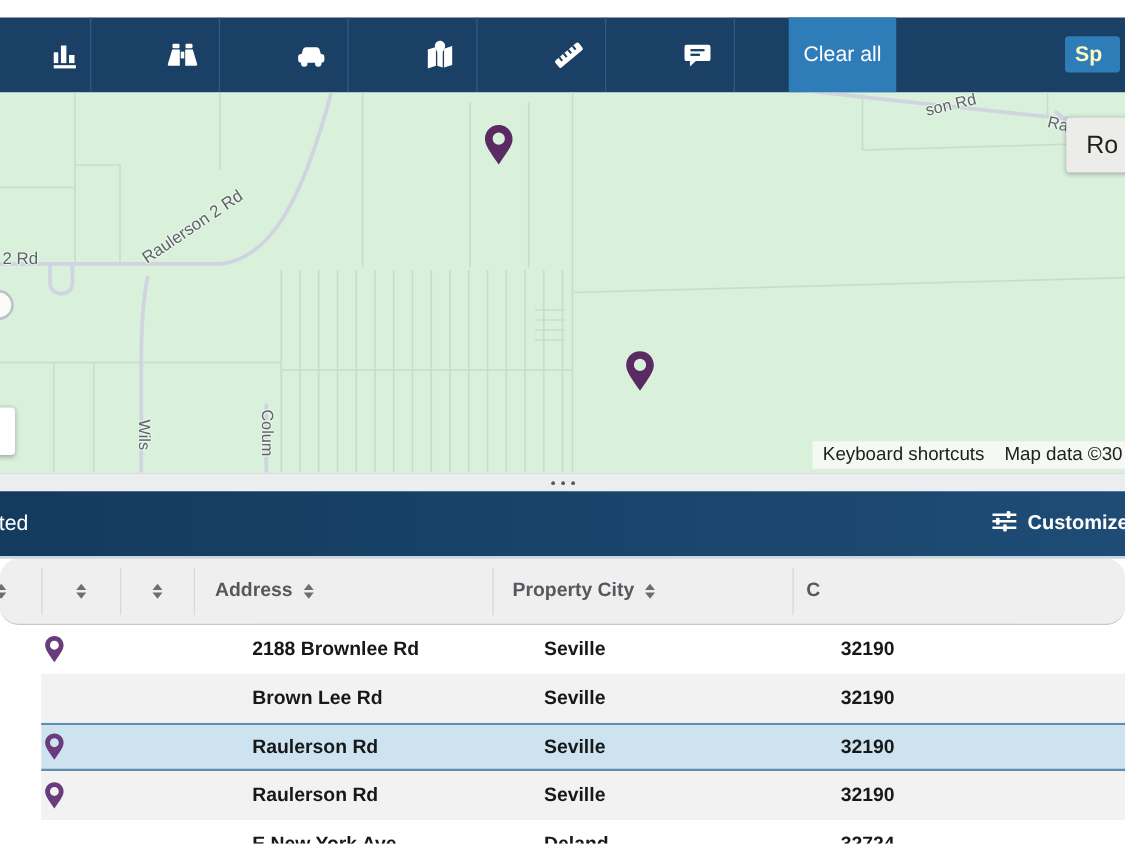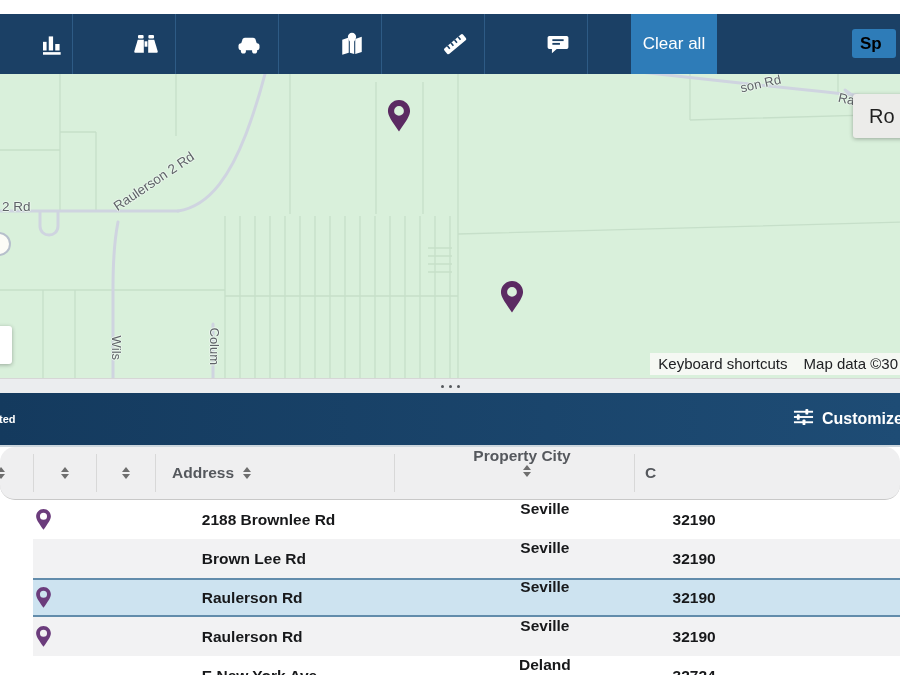--- a/index.html
+++ b/index.html
@@ -12,21 +12,21 @@
   .toolbar { position:relative; height:60px; background:#1b4065; display:flex; align-items:stretch; }
   .tool-cell { width:60px; display:flex; align-items:center; justify-content:center;
     border-right:1px solid #2e5b85; cursor:pointer;margin-left:43px; }
   .tool-cell.first { width:30px; overflow:hidden; }
   .tool-cell.first svg { margin-left:-12px; }
   .tool-cell svg { display:block; }
   .clear-all { width:86px; background:#2e7cb8; color:#fff; font-size:17px;
     display:flex; align-items:center; justify-content:center; border-right:none; }
   .toolbar-rest { flex:1; }
   .sp-btn { position:absolute; left:852px; top:15px; height:29px; background:#2e7cb8;
-    color:#000000; border:none; border-radius:3px; font-family:inherit;
+    color:#fef9c3; border:none; border-radius:3px; font-family:inherit;
     font-size:17px; font-weight:700; padding:0 14px 0 8px; cursor:pointer; }
 
   
   .map { position:relative; width:900px; height:304px; background:#d9f0db; overflow:hidden; }
   .map svg.lines { position:absolute; left:0; top:0; }
   .road-label { position:absolute; color:#5f6368; font-size:13px; white-space:nowrap;
     text-shadow:-1px 0 #eaf6ec,1px 0 #eaf6ec,0 1px #eaf6ec,0 -1px #eaf6ec; }
   .lbl-raulerson2 { left:115px; top:126px; transform:rotate(-34deg); transform-origin:0 50%; font-size:13.5px; }
   .lbl-2rd { left:2px; top:125px; font-size:13.5px; }
   .lbl-sonrd { left:740px; top:2px; transform:rotate(-13deg); }
@@ -51,31 +51,31 @@
 
   
   .splitter { height:15px; background:#ebedef; border-top:1px solid #d6d6d6;
     display:flex; align-items:center; justify-content:center; gap:5px; cursor:row-resize; }
   .splitter i { width:3px; height:3px; border-radius:50%; background:#54585c; }
 
   
   .results-bar { position:relative; height:54px;
     background:linear-gradient(to right,#143a5e,#1e4c75); border-bottom:2px solid #ccd6dd;
     display:flex; align-items:center; color:#fff; }
-  .results-title { font-size:11px; font-weight:700; margin-left:-1px; }
+  .results-title { font-size:17px; font-weight:400; margin-left:-1px; }
   .customize { position:absolute; left:793px; display:flex; align-items:center; gap:8px;
     font-size:16px; font-weight:600; white-space:nowrap; cursor:pointer; }
 
   
   .thead { display:flex; height:53px; align-items:center; background:#efeff0;
     border-bottom:1px solid #c8c8c8; color:#55585d; font-size:15.5px; font-weight:600;border-radius:15px; }
   .th { position:relative; display:flex; align-items:center; height:100%; cursor:pointer; }
   .th + .th::before { content:""; position:absolute; left:0; top:14%; height:72%; width:1px; background:#d8d8d8; }
   .w-a{width:33px;} .w-b{width:63px;} .w-c{width:59px;}
-  .w-d{width:239px;} .w-e{width:240px;flex-direction:column;} .w-f{width:239px;} .w-g{flex:1;}
+  .w-d{width:239px;} .w-e{width:240px;} .w-f{width:239px;} .w-g{flex:1;}
   .th.w-b,.th.w-c { justify-content:center; }
   .pad-d{padding-left:17px;} .pad-e{padding-left:16px;} .pad-f{padding-left:18px;} .pad-g{padding-left:11px;}
   .sort { display:inline-flex; flex-direction:column; gap:2px; margin-left:9px; }
   .sort i { width:0; height:0; border-left:4px solid transparent; border-right:4px solid transparent; }
   .sort i.up { border-bottom:5px solid #6e6e6e; }
   .sort i.dn { border-top:5px solid #6e6e6e; }
   .sort.cut { margin-left:-3px; }
   .tbody { }
   .row { display:flex; height:39px; align-items:center; font-size:15.5px; font-weight:700;
     color:#17181a; cursor:pointer;margin-left:33px; }

